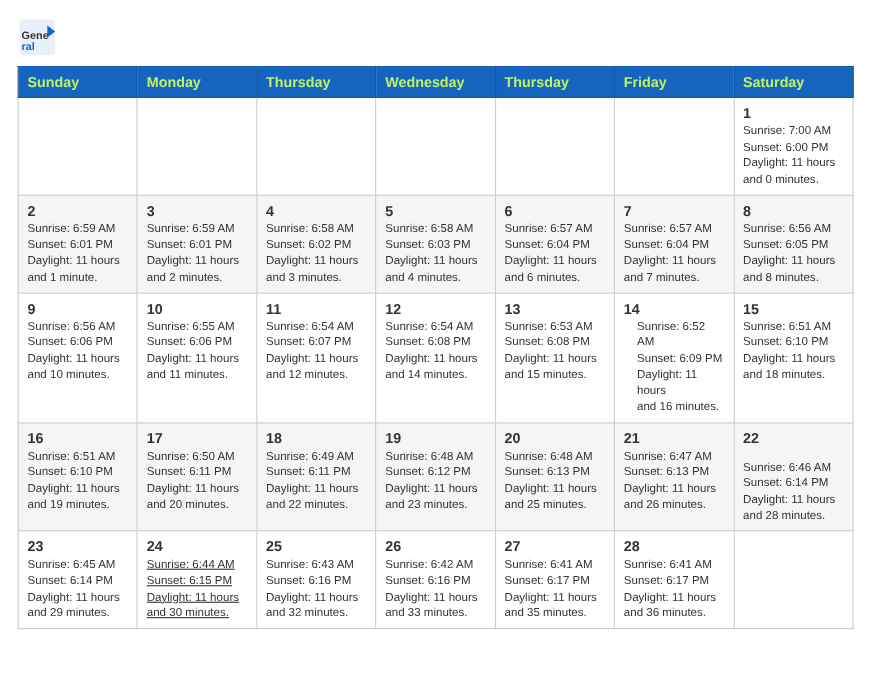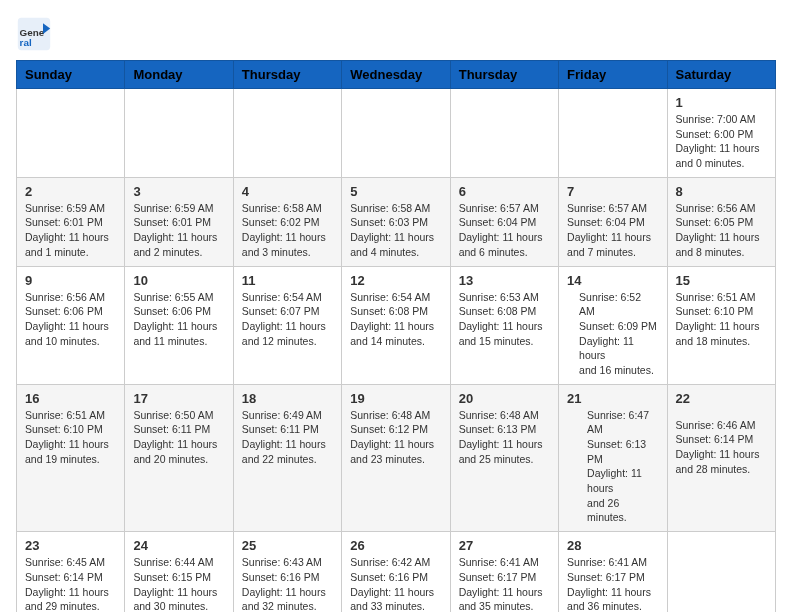--- a/index.html
+++ b/index.html
@@ -46,21 +46,21 @@
       font-size: 15px;
       color: #555;
     }
     .calendar {
       width: 100%;
       border-collapse: collapse;
       border: 1px solid #ccc;
     }
     .calendar th {
       background: #1565c0;
-      color: #000000;
+      color: #bef264;
       text-align: left;
       padding: 6px 8px;
       font-size: 13px;
       border: 1px solid #1255a0;
     }
     .calendar td {
       vertical-align: top;
       padding: 6px 8px;
       border: 1px solid #ccc;
       width: calc(100%/7);
@@ -272,21 +272,21 @@
         </td>
         <td>
           <span class="day-num">20</span>
           <div class="day-info" style="white-space: pre-line;">Sunrise: 6:48 AM
 Sunset: 6:13 PM
 Daylight: 11 hours
 and 25 minutes.</div>
         </td>
         <td>
           <span class="day-num">21</span>
-          <div class="day-info" style="white-space: pre-line; margin-left: 20px;">Sunrise: 6:47 AM
+          <div class="day-info" style="white-space: pre-line;">Sunrise: 6:47 AM
 Sunset: 6:13 PM
 Daylight: 11 hours
 and 26 minutes.</div>
         </td>
         <td>
           <span class="day-num">22</span>
           <div class="day-info" style="white-space: pre-line; margin-top: 12px;">Sunrise: 6:46 AM
 Sunset: 6:14 PM
 Daylight: 11 hours
 and 28 minutes.</div>
@@ -295,21 +295,21 @@
       <tr>
         <td>
           <span class="day-num">23</span>
           <div class="day-info" style="white-space: pre-line;">Sunrise: 6:45 AM
 Sunset: 6:14 PM
 Daylight: 11 hours
 and 29 minutes.</div>
         </td>
         <td>
           <span class="day-num">24</span>
-          <div class="day-info" style="white-space: pre-line;">Sunrise: 6:44 AM
+          <div class="day-info" style="white-space: pre-line; text-decoration: underline;">Sunrise: 6:44 AM
 Sunset: 6:15 PM
 Daylight: 11 hours
 and 30 minutes.</div>
         </td>
         <td>
           <span class="day-num">25</span>
           <div class="day-info" style="white-space: pre-line;">Sunrise: 6:43 AM
 Sunset: 6:16 PM
 Daylight: 11 hours
 and 32 minutes.</div>

